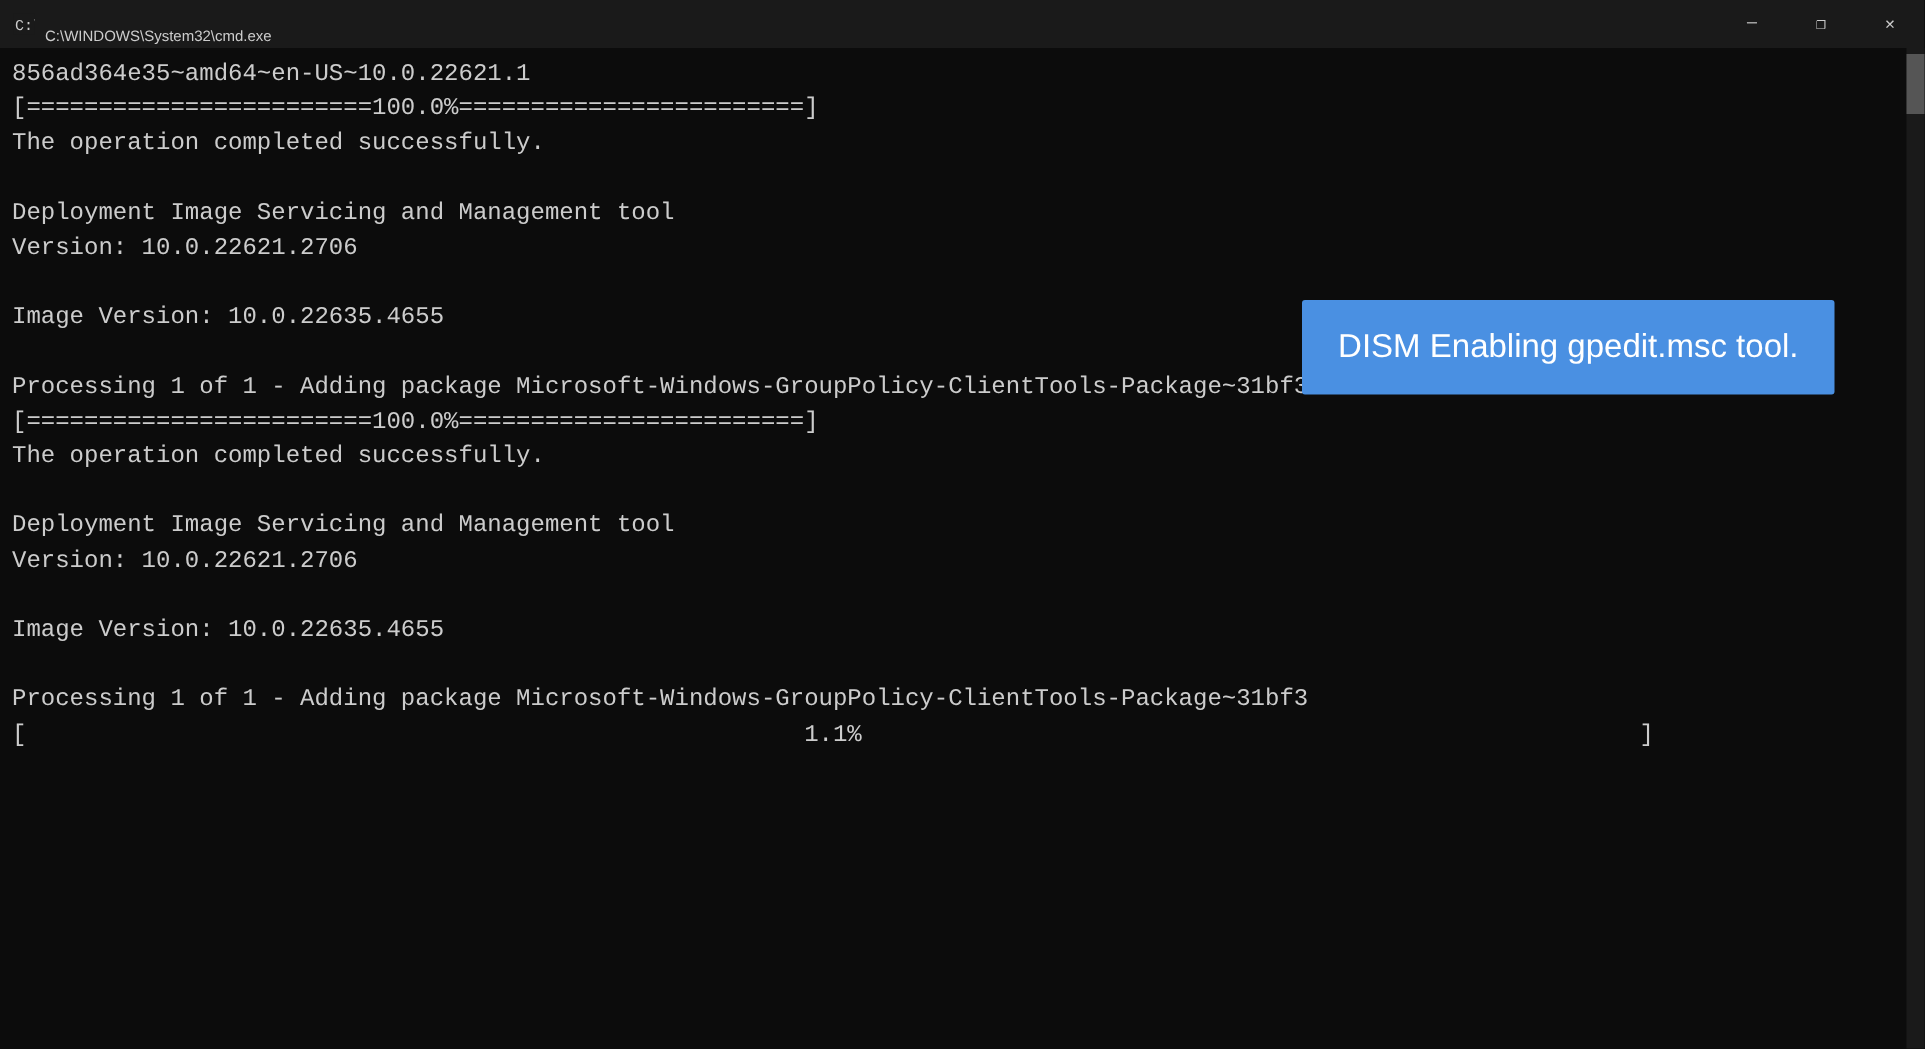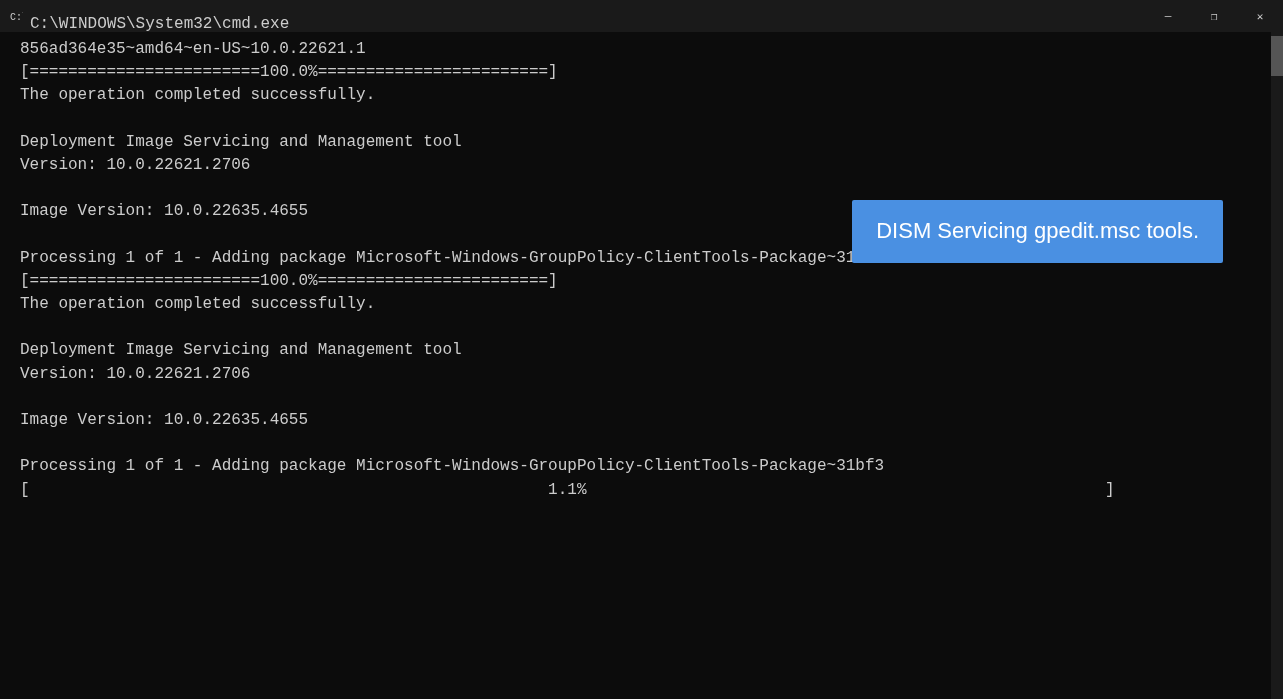--- a/index.html
+++ b/index.html
@@ -43,22 +43,22 @@
       justify-content: center;
     }
 
     .title-bar-icon svg {
       width: 14px;
       height: 14px;
     }
 
     .title-bar-text {
       color: #cccccc;
-      font-size: 16px;
-      font-family: Liberation Mono, monospace;
+      font-size: 10px;
+      font-family: Liberation Sans, sans-serif;
       flex: 1;
       margin-top: 16px;
     }
 
     .title-bar-controls {
       display: flex;
       gap: 0;
       position: absolute;
       right: 0;
       top: 0;
@@ -76,21 +76,21 @@
       cursor: pointer;
       background: transparent;
     }
 
     .console-body {
       flex: 1;
       background: #0c0c0c;
       color: #cccccc;
       font-size: 16px;
       line-height: 1.4;
-      padding: 6px 20px;
+      padding: 6px 8px;
       overflow: hidden;
       position: relative;
     }
 
     .console-line {
       white-space: pre;
       font-family: 'Courier New', Courier, monospace;
       font-size: 16px;
       line-height: 1.45;
       color: #cccccc;
@@ -167,20 +167,20 @@
         <div class="console-line">Deployment Image Servicing and Management tool</div>
         <div class="console-line">Version: 10.0.22621.2706</div>
         <div class="console-line empty"></div>
         <div class="console-line">Image Version: 10.0.22635.4655</div>
         <div class="console-line empty"></div>
         <div class="console-line">Processing 1 of 1 - Adding package Microsoft-Windows-GroupPolicy-ClientTools-Package~31bf3</div>
         <div class="console-line">[                                                      1.1%                                                      ]</div>
       </div>
 
     <div class="tooltip-box">
-      <span>DISM Servicing gpedit.msc tools.</span>
+      <span>DISM Enabling gpedit.msc tool.</span>
     </div>
   </div>
 
   <div class="scrollbar">
     <div class="scrollbar-thumb"></div>
   </div>
 </div>
 
 </body></html>

